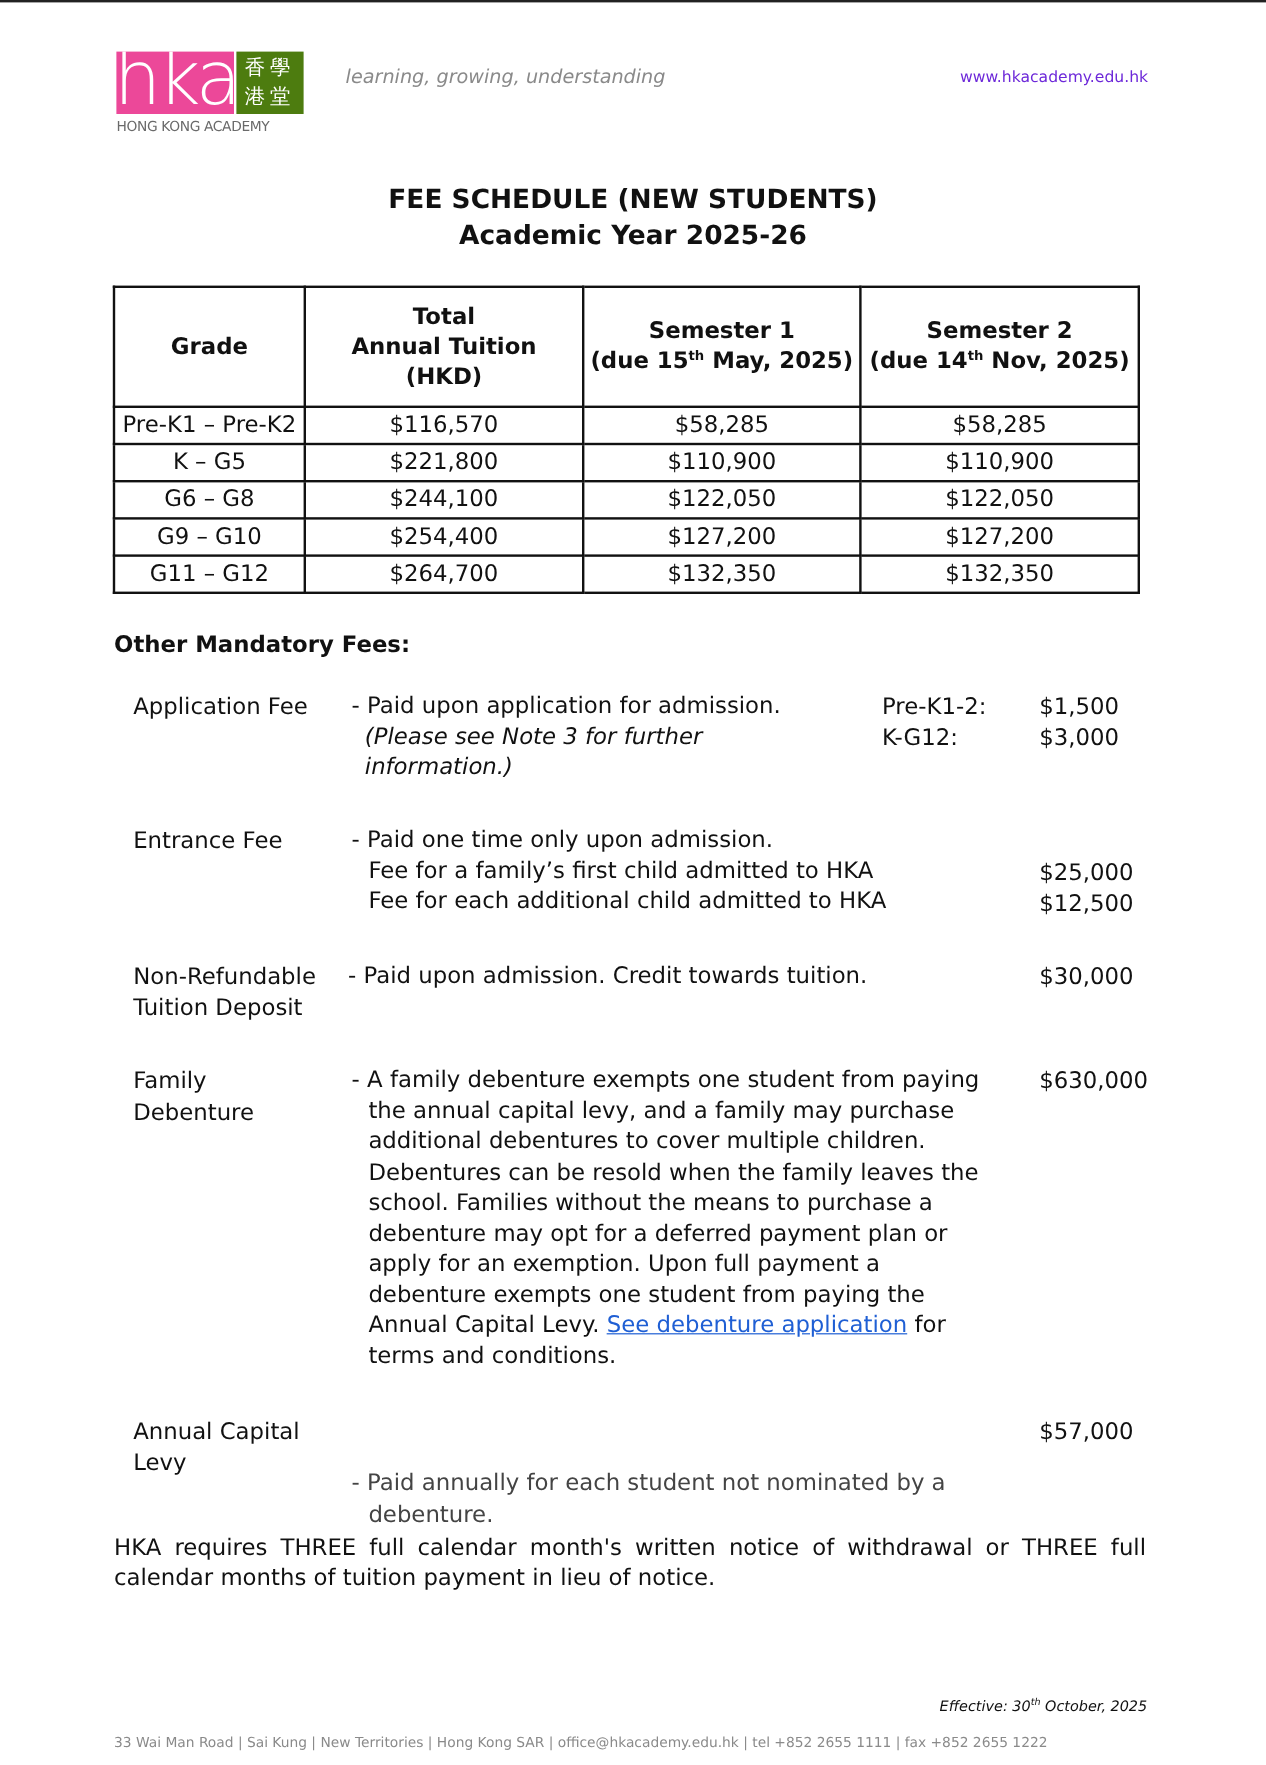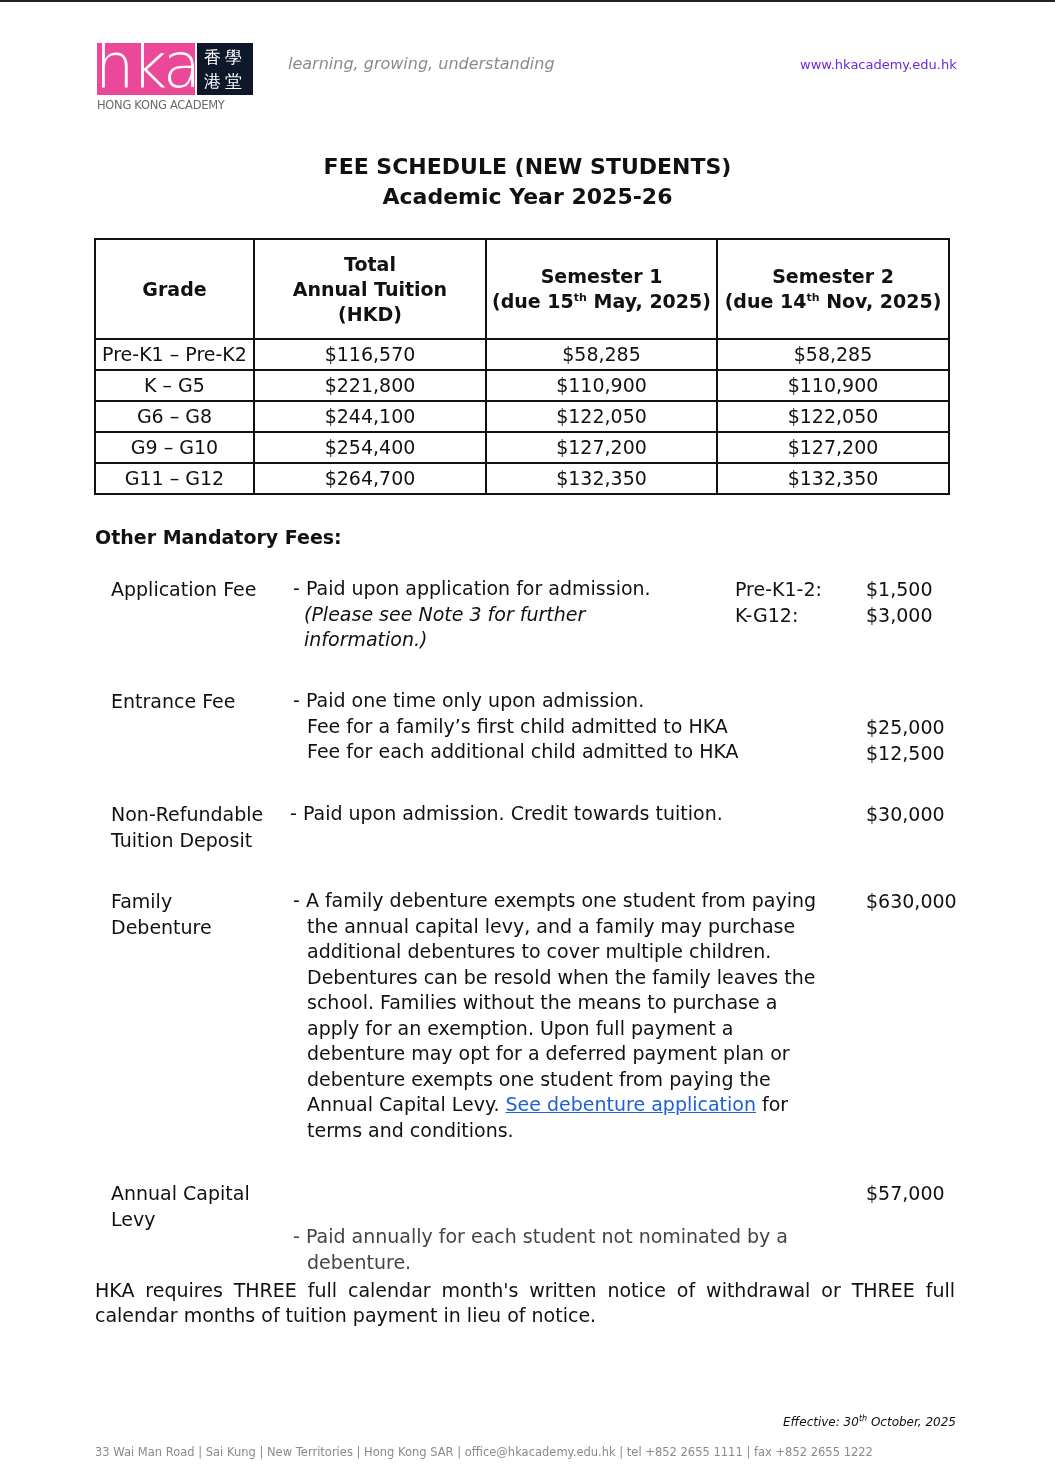--- a/index.html
+++ b/index.html
@@ -3,21 +3,21 @@
 <meta charset="utf-8">
 <style>
   html, body { margin:0; padding:0; }
   body { width:1055px; height:1471px; background:#ffffff; position:relative; overflow:hidden;
          font-family:"DejaVu Sans", sans-serif; color:#111; }
   .topline { position:absolute; left:0; top:0; width:1055px; height:2px; background:#222; }
   .logo { position:absolute; left:97px; top:43px; width:157px; height:70px; }
   .logo-hka { position:absolute; left:0; top:0; width:98px; height:52px; background:#ec4899; overflow:hidden; }
   .logo-hka span { position:absolute; left:-2px; top:-14px; font-family:"DejaVu Sans", sans-serif; font-size:62px;
                    color:#ffffff; letter-spacing:-3px; font-weight:300; }
-  .logo-cn { position:absolute; left:100px; top:0; width:56px; height:52px; background:#0f172a; color:#fff;
+  .logo-cn { position:absolute; left:100px; top:0; width:56px; height:52px; background:#4d7c0f; color:#fff;
              font-size:17px; line-height:24px; text-align:center; padding-top:2px; box-sizing:border-box; letter-spacing:4px; }
   .logo-name { position:absolute; left:0; top:55px; font-size:11.5px; color:#6a6a6a; letter-spacing:-0.3px; white-space:nowrap; }
   .tagline { position:absolute; left:288px; top:54px; font-size:16px; font-style:italic; color:#8a8a8a; }
   .website { position:absolute; left:800px; top:57px; font-size:13px; color:#6d28d9; }
   .title { position:absolute; left:0; width:1055px; text-align:center; font-weight:bold; font-size:22px; color:#111; }
   .title1 { top:154px; } .title2 { top:184px; }
   table.fees { position:absolute; left:94px; top:238px; border-collapse:collapse; font-size:19px; }
   table.fees th, table.fees td { border:2px solid #111; text-align:center; padding:0; }
   table.fees th { font-weight:bold; height:98px; line-height:25px; font-size:19px; }
   table.fees td { height:29px; line-height:29px; }
@@ -143,22 +143,22 @@
 <div class="lbl" style="top:888px">
   <div>Family</div>
   <div>Debenture</div>
 </div>
 <div class="desc" style="top:888px">
   <span>- A family debenture exempts one student from paying</span>
   <span class="indent">the annual capital levy, and a family may purchase</span>
   <span class="indent">additional debentures to cover multiple children.</span>
   <span class="indent">Debentures can be resold when the family leaves the</span>
   <span class="indent">school. Families without the means to purchase a</span>
+  <span class="indent">debenture may opt for a deferred payment plan or</span>
   <span class="indent">apply for an exemption. Upon full payment a</span>
-  <span class="indent">debenture may opt for a deferred payment plan or</span>
   <span class="indent">debenture exempts one student from paying the</span>
   <span class="indent"><span>Annual Capital Levy. </span><a class="link">See debenture application</a><span> for</span></span>
   <span class="indent">terms and conditions.</span>
 </div>
 <div class="amt" style="top:888px">$630,000</div>
 
 <div class="lbl" style="top:1180px">
   <div>Annual Capital</div>
   <div>Levy</div>
 </div>

